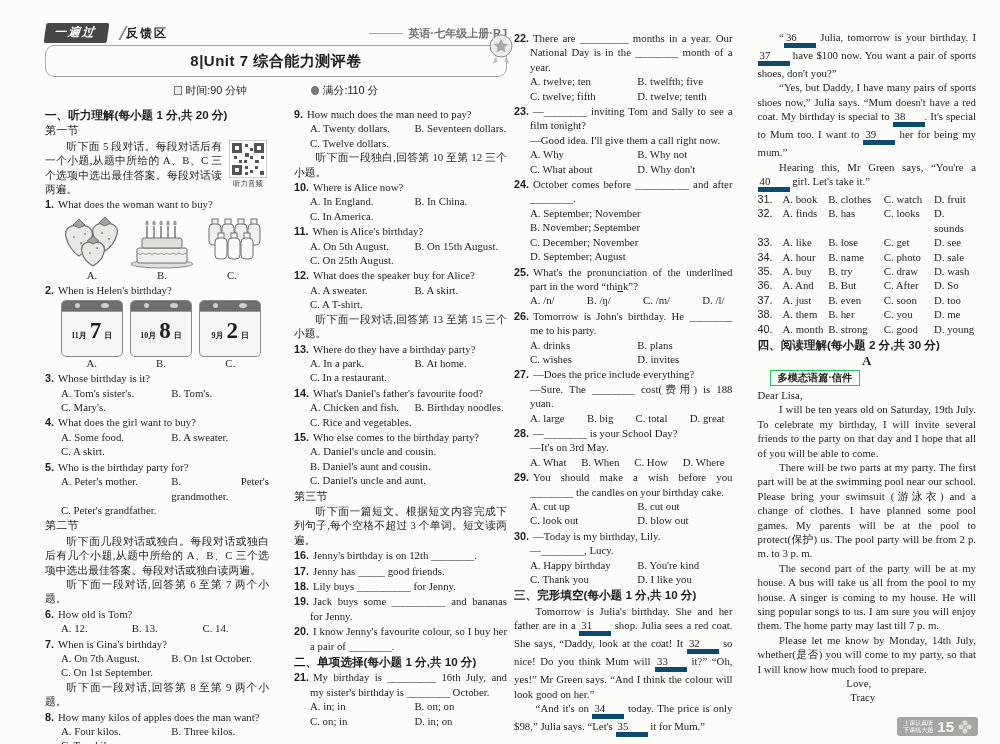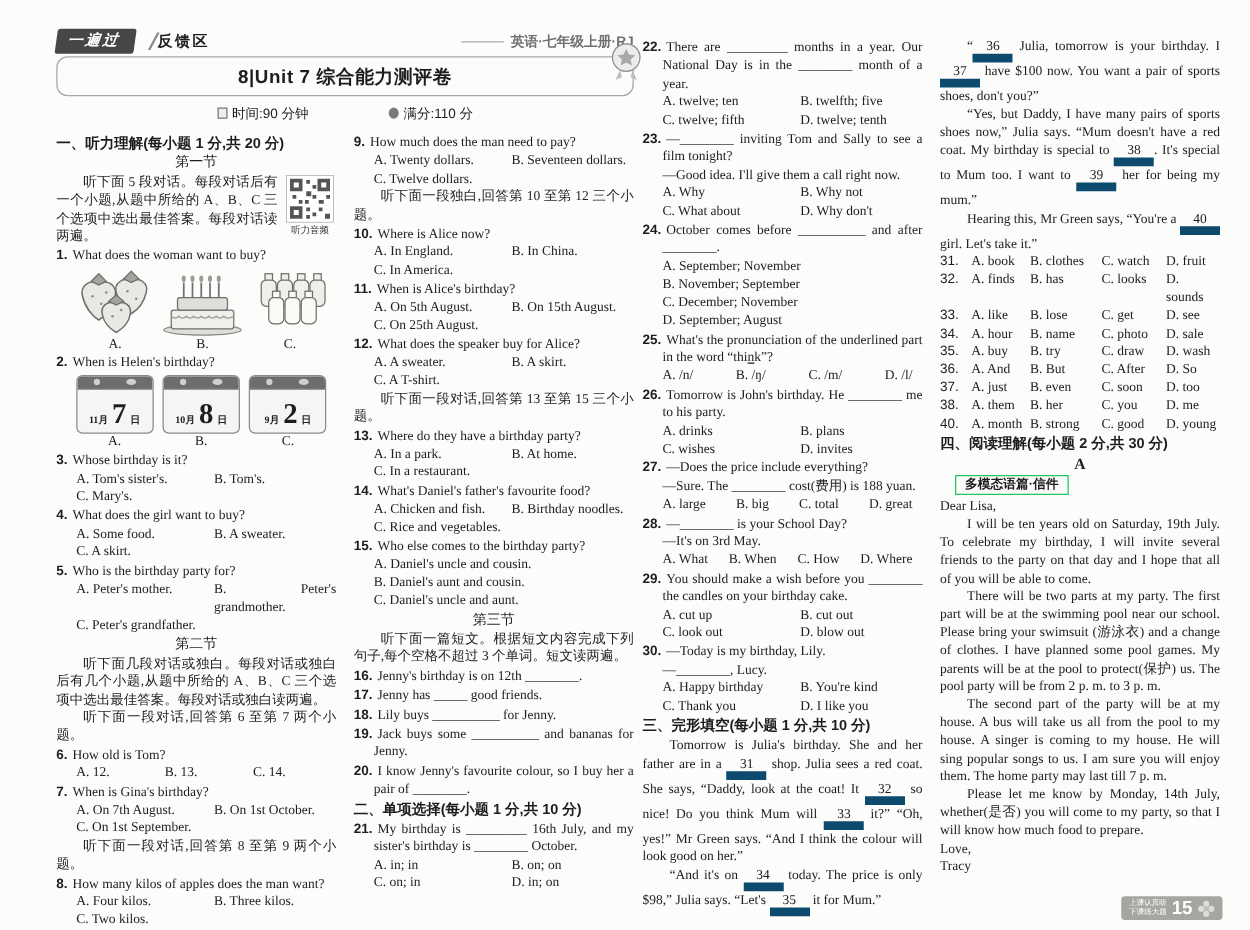--- a/index.html
+++ b/index.html
@@ -2,21 +2,21 @@
 <html><head>
 <meta charset="utf-8">
 <style>
   *{box-sizing:border-box;margin:0;padding:0}
   html,body{background:#e8e8e6}
   .page{position:relative;width:1000px;height:744px;background:#fcfcfa;overflow:hidden;
         font-family:"Liberation Serif","DejaVu Serif",serif;color:#1d1d1d}
   .zh{font-family:"Liberation Sans","DejaVu Sans",sans-serif}
   .lpage{position:absolute;left:45px;top:24px;width:462px}
   .rpage{position:absolute;left:514px;top:30px;width:462px}
-  .cols{display:flex;gap:14px;margin-top:8px}
+  .cols{display:flex;gap:25px;margin-top:8px}
   .rpage .cols{margin-top:0}
   .col{width:224px;font-size:10.8px;line-height:14.4px;text-align:justify}
   
   .hrow1{display:flex;align-items:center;height:18px}
   .brand{background:#474747;color:#fff;font-weight:bold;font-style:italic;font-size:12px;
          letter-spacing:2px;padding:1px 12px 2px 9px;border-radius:2px;transform:skewX(-8deg)}
   .slash{display:inline-block;width:10px;height:14px;border-right:2px solid #8a8a8a;
          transform:skewX(-28deg);margin:0 2px 0 6px}
   .fbq{font-weight:bold;font-size:12px;letter-spacing:2px}
   .edition{margin-left:auto;display:flex;align-items:center;font-weight:bold;font-size:11px;color:#6f6f6f}
@@ -25,55 +25,55 @@
             display:flex;align-items:center;justify-content:center;position:relative}
   .title{font-weight:bold;font-size:15px;letter-spacing:.5px}
   .stamp{position:absolute;right:-10px;top:-13px;line-height:0}
   .metarow{display:flex;justify-content:center;gap:64px;margin-top:7px;font-size:10.8px}
   .mi{display:inline-block;width:8px;height:9px;border:1px solid #7a7a7a;background:#eee;
       margin-right:4px;vertical-align:-1px}
   .mi2{border-radius:50%;background:#7a7a7a}
   
   .h1{font-family:"Liberation Sans","DejaVu Sans",sans-serif;font-weight:bold;font-size:11.6px;
       margin:2px 0 1px;text-align:left}
-  .h2{font-size:11.2px;margin:1px 0;text-align:center}
+  .h2{font-size:11.2px;margin:1px 0;text-align:left}
   .ind{text-indent:2em}
   .q{padding-left:16px;text-indent:-16px;margin-top:1px}
   .qn{font-weight:bold;font-family:"Liberation Sans","DejaVu Sans",sans-serif;margin-right:4px}
   .dlg{padding-left:16px}
   .opts{padding-left:16px;display:grid}
   .c1{grid-template-columns:100%}
   .c2{grid-template-columns:53% 47%}
   .c3{grid-template-columns:34% 34% 32%}
   .c4{display:flex;justify-content:space-between;padding-right:8px}
   .mrow{display:grid;grid-template-columns:25px 1fr 1.22fr 1.1fr .92fr}
   .mn{font-weight:normal;font-family:"Liberation Sans","DejaVu Sans",sans-serif}
-  .blank{display:inline-block;min-width:32px;border-bottom:7px solid #0c4a6e;text-align:center;
+  .blank{display:inline-block;min-width:32px;border-bottom:5px solid #0c4a6e;text-align:left;
          text-indent:0;line-height:11px;padding:0 2px}
   .useg{text-decoration:underline}
   .qrwrap{overflow:hidden}
   .qrfig{float:right;width:42px;margin:1px 0 0 5px;text-align:center;line-height:0}
   .qrcap{display:block;font-size:7.5px;line-height:9px;color:#333;margin-top:1px}
   .picrow{display:flex;justify-content:space-between;padding:3px 4px 0 12px}
   .fig{width:70px;text-align:center}
   .fig svg{display:block;margin:0 auto}
   .figlabel{display:block;text-align:center;line-height:13px;text-indent:0}
-  .cal{width:62px;height:47px;border:1px solid #8a8a8a;border-radius:5px;background:#f5f5f3;
+  .cal{width:62px;height:57px;border:1px solid #8a8a8a;border-radius:5px;background:#f5f5f3;
        overflow:hidden;margin:0 auto}
   .cal-top{height:11px;background:#6d6d6d;border-bottom:1px solid #999;position:relative}
   .cal-top i{position:absolute;top:2px;width:5px;height:5px;border-radius:50%;background:#cfcfcc;display:block}
   .cal-top i.r1{left:13px}.cal-top i.r2{right:13px}
   .cal-body{display:flex;align-items:flex-end;justify-content:center;gap:3px;height:32px;padding-bottom:3px}
   .cal-month,.cal-suffix{font-size:8px;font-weight:bold;line-height:10px}
   .cal-day{font-size:23px;font-weight:bold;line-height:21px;font-family:"Liberation Serif",serif}
   .centerA{text-align:center;font-weight:bold;font-size:12.5px;margin:1px 0}
   .tagline{margin:2px 0 2px 12px;text-align:left}
   .tagbox{display:inline-block;border:1px solid #22c55e;background:#fbfbf9;padding:0 7px;
           font-size:10.2px;font-weight:bold;line-height:14px}
-  .rightline{text-align:left;padding-right:16px}
+  .rightline{text-align:center;padding-right:16px}
   .r2{padding-right:8px}
   
   .pagebadge{position:absolute;right:22px;bottom:8px;background:#a5a5a2;border-radius:3px;color:#fff;
              display:flex;align-items:center;gap:4px;padding:2px 6px}
   .badge-lines{display:flex;flex-direction:column;font-size:6px;line-height:7px;text-align:center;
                font-family:"Liberation Sans",sans-serif}
   .badge-num{font-size:15px;font-weight:bold;line-height:15px;font-family:"Liberation Sans",sans-serif}
   .flower{line-height:0}
 </style>
 </head>

